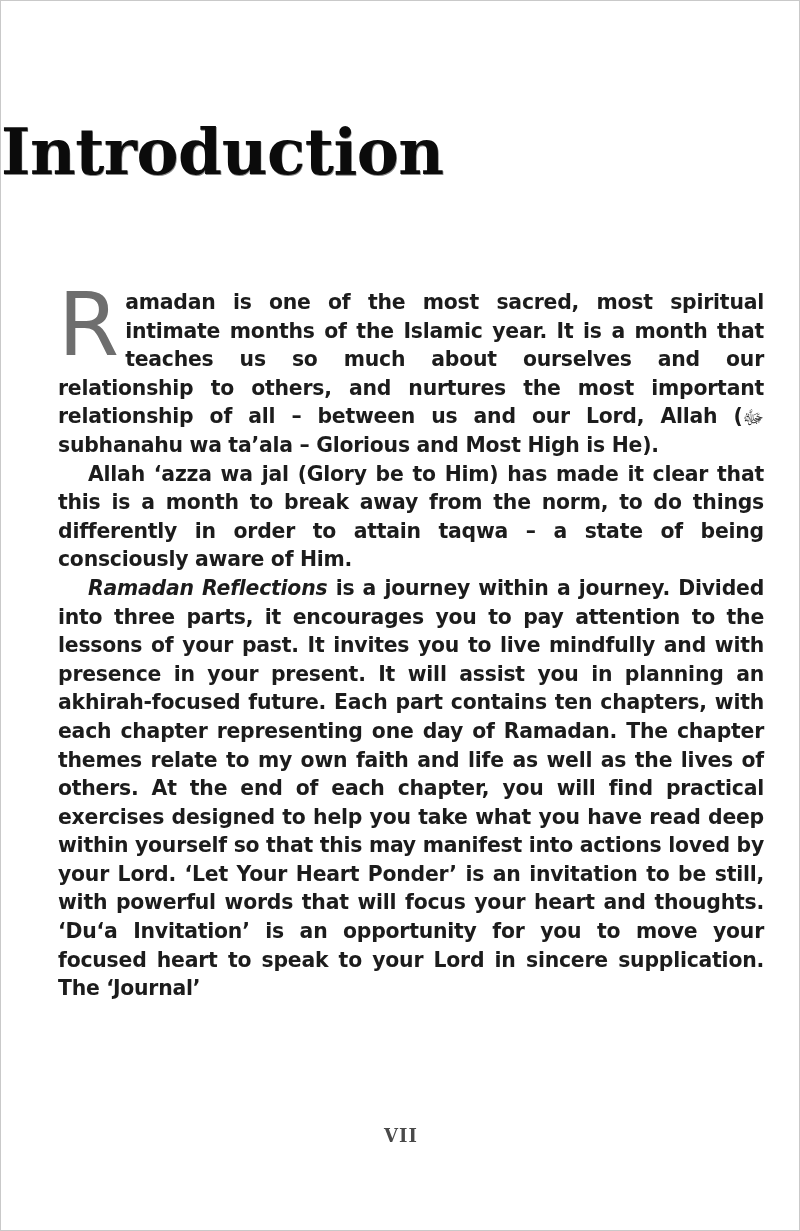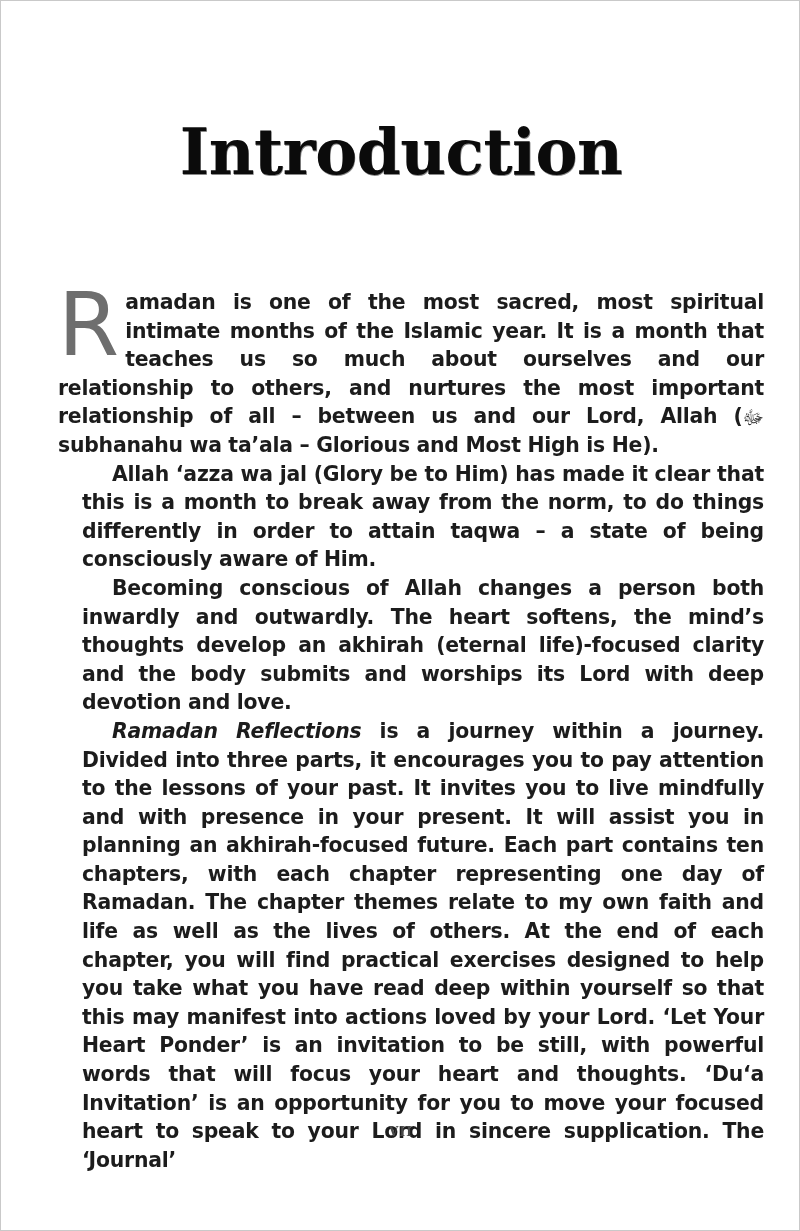--- a/index.html
+++ b/index.html
@@ -18,21 +18,21 @@
     overflow: hidden;
     font-family: "Liberation Sans", sans-serif;
   }
 
   
   .chapter-title {
     position: absolute;
     top: 76px;
     left: 0;
     width: 800px;
-    text-align: center;
+    text-align: left;
     font-family: "DejaVu Serif", "Liberation Serif", serif;
     font-weight: 700;
     font-size: 63px;
     line-height: 1.05;
     letter-spacing: -0.5px;
     color: #0b0b0b;
     text-shadow: 0.6px 0.6px 0px rgba(40,40,40,0.55);
     -webkit-font-smoothing: none;
   }
 
@@ -53,21 +53,20 @@
     color: #1c1c1c;
     text-align: justify;
     text-justify: inter-word;
     letter-spacing: -0.22px;
     word-spacing: -0.2px;
     -webkit-font-smoothing: none;
   }
 
   .para + .para {
     text-indent: 30px;
-    margin-left: 24px;
   }
 
   
   .para-first {
     text-indent: 0;
   }
 
   .dropcap {
     float: left;
     font-family: "DejaVu Sans", "Liberation Sans", sans-serif;
@@ -95,35 +94,34 @@
 
   
   .folio {
     position: absolute;
     top: 1124px;
     left: 0;
     width: 800px;
     text-align: center;
     font-family: "DejaVu Serif", "Liberation Serif", serif;
     font-weight: 700;
-    font-size: 12px;
+    font-size: 18px;
     letter-spacing: 1.1px;
     color: #4a4a4a;
     -webkit-font-smoothing: none;
   }
 </style>
 </head>
 <body>
 
 <div class="page">
 
   <h1 class="chapter-title">Introduction</h1>
 
   <div class="body-block">
     <p class="para para-first"><span class="dropcap">R</span>amadan is one of the most sacred, most spiritual intimate months of the Islamic year. It is a month that teaches us so much about ourselves and our relationship to others, and nurtures the most important relationship of all – between us and our Lord, Allah (<span class="arabic-glyph">ﷻ</span> subhanahu wa ta’ala – Glorious and Most High is He).</p>
     <p class="para">Allah ‘azza wa jal (Glory be to Him) has made it clear that this is a month to break away from the norm, to do things differently in order to attain taqwa – a state of being consciously aware of Him.</p>
-    <p class="para">Becoming conscious of Allah changes a person both inwardly and outwardly. The heart softens, the mind’s thoughts develop an akhirah (eternal life)-focused clarity and the body submits and worships its Lord with deep devotion and love.</p>
     <p class="para"><em class="italic-title">Ramadan Reflections</em> is a journey within a journey. Divided into three parts, it encourages you to pay attention to the lessons of your past. It invites you to live mindfully and with presence in your present. It will assist you in planning an akhirah-focused future. Each part contains ten chapters, with each chapter representing one day of Ramadan. The chapter themes relate to my own faith and life as well as the lives of others. At the end of each chapter, you will find practical exercises designed to help you take what you have read deep within yourself so that this may manifest into actions loved by your Lord. ‘Let Your Heart Ponder’ is an invitation to be still, with powerful words that will focus your heart and thoughts. ‘Du‘a Invitation’ is an opportunity for you to move your focused heart to speak to your Lord in sincere supplication. The ‘Journal’</p>
   </div>
 
   <div class="folio">VII</div>
 
 </div>
 
 </body></html>

